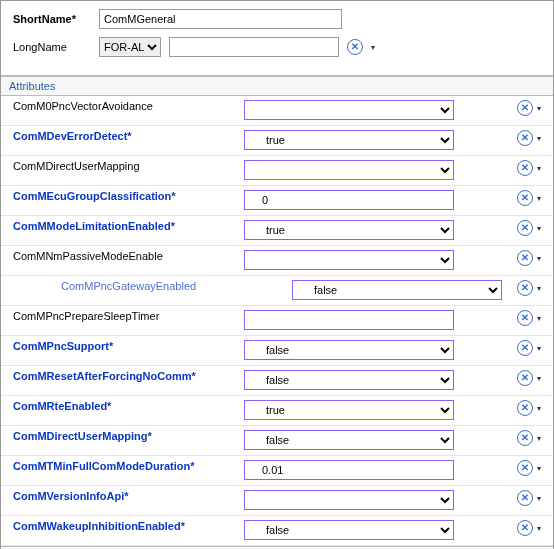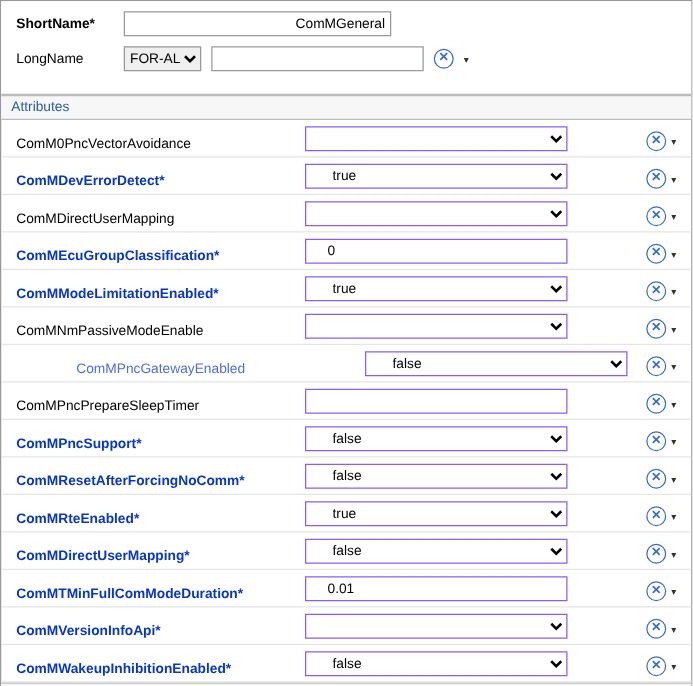--- a/index.html
+++ b/index.html
@@ -3,28 +3,28 @@
 <meta charset="utf-8">
 <style>
   * { box-sizing: border-box; margin: 0; padding: 0; }
   body { font-family: "Segoe UI", Tahoma, sans-serif; font-size: 11px; background: #f0f0f0; color: #000; width: 554px; }
   .panel { background: #fff; border: 1px solid #999; margin: 0; }
   .top-section { padding: 8px 24px 10px 12px; border-bottom: 1px solid #bbb; background: #fff; }
   .top-row { display: flex; align-items: center; margin-bottom: 8px; gap: 8px; }
   .top-label { width: 78px; font-weight: bold; }
   .top-label.normal { font-weight: normal; }
   .text-input { border: 1px solid #999; padding: 2px 4px; height: 20px; font-size: 11px; }
-  .sn-input { width: 214px; text-align: right; }
+  .sn-input { width: 243px; }
   .ln-select { width: 62px; height: 20px; border: 1px solid #999; font-size: 11px; }
   .ln-text { width: 170px; }
   .icon-btn { width: 16px; height: 16px; border: 1.5px solid #3a6fc7; border-radius: 50%; display: inline-flex; align-items: center; justify-content: center; color: #3a6fc7; font-size: 10px; cursor: pointer; background: transparent; line-height: 1; font-weight: bold; }
   .drop-arrow { font-size: 8px; color: #333; cursor: pointer; }
   .section-hdr { background: #f7f7f7; color: #2a5ba8; padding: 3px 8px; border-top: 1px solid #bbb; border-bottom: 1px solid #bbb; font-size: 11px; }
   .attrs { display: flex; flex-direction: column; }
-  .attr-row { display: flex; align-items: flex-end; padding: 4px 12px; gap: 6px; border-bottom: 1px solid #e5e5e5; min-height: 30px; }
+  .attr-row { display: flex; align-items: flex-start; padding: 4px 12px; gap: 6px; border-bottom: 1px solid #e5e5e5; min-height: 30px; }
   .attr-label { width: 225px; overflow: hidden; white-space: nowrap; text-overflow: ellipsis; padding-right: 4px; }
   .attr-label.req { color: #0a37c2; font-weight: bold; }
   .attr-label.ghost { color: #4e6fd8; margin-left: 48px; }
   .attr-field { flex: 1; display: flex; align-items: center; }
   .attr-select, .attr-text { width: 210px; height: 20px; border: 1px solid #8b5cf6; font-size: 11px; padding: 1px 17px; background: #fff; }
   .row-icons { display: flex; align-items: center; gap: 4px; }
   .wrapper { position: relative; }
 </style>
 </head>
 <body>

